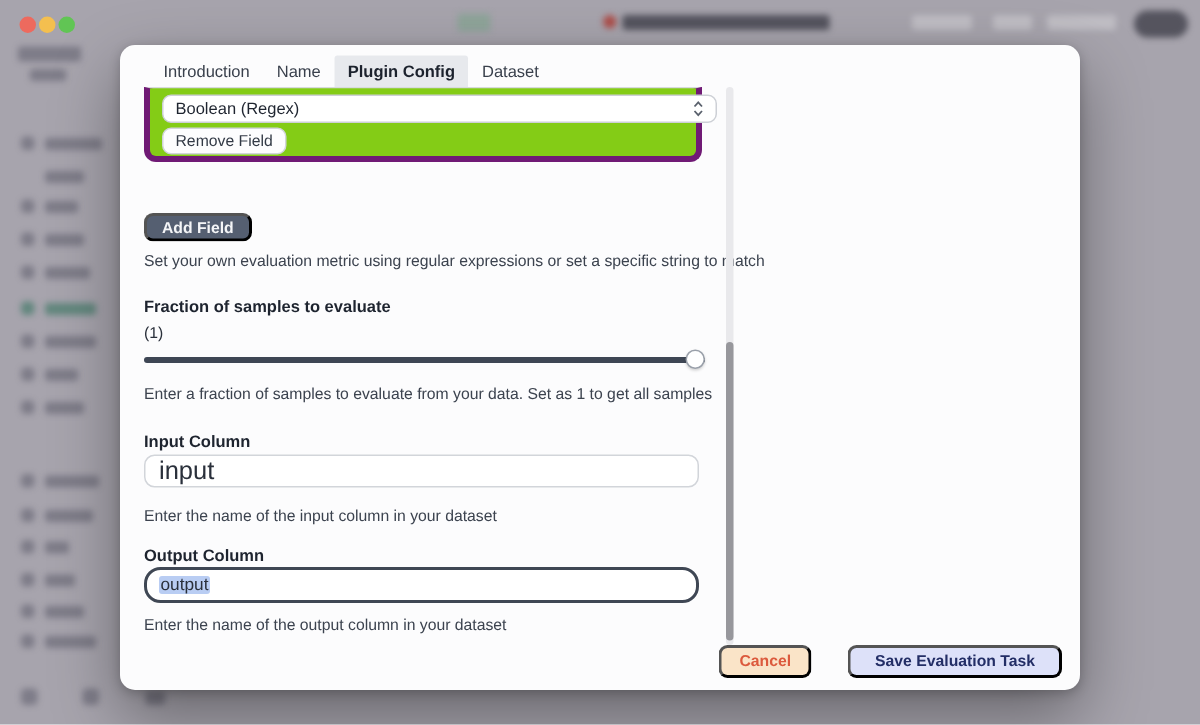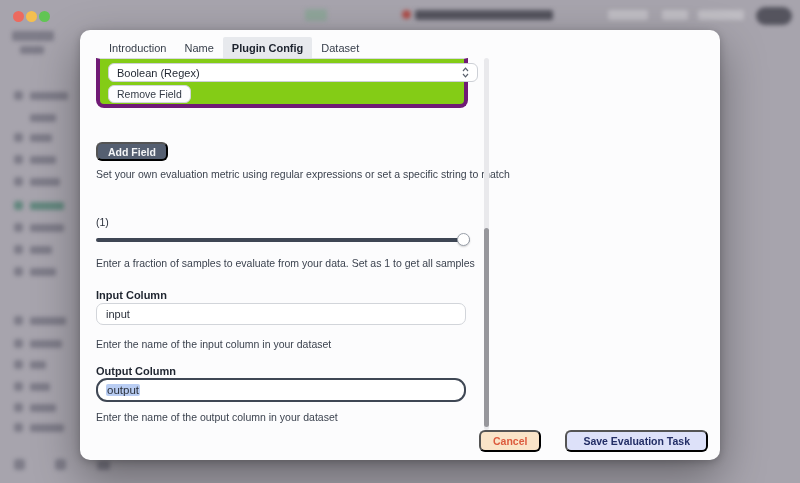--- a/index.html
+++ b/index.html
@@ -48,21 +48,21 @@
   .lbl  { position:absolute; left:0; font-size:11px; font-weight:bold; color:#1e242f; white-space:nowrap; }
 
   .slider { position:absolute; left:0; top:175px; width:374px; height:14px; }
   .slider .track { position:absolute; left:0; top:5px; width:100%; height:4px;
                    border-radius:2px; background:#3e4654; }
   .slider .knob { position:absolute; top:0; right:0; width:13px; height:13px; border-radius:50%;
                   background:#fff; border:1px solid #9aa0aa; box-shadow:0 1px 2px rgba(0,0,0,.18); }
 
   .text-input { position:absolute; left:0; width:370px; height:22px;
                 border:1px solid #d2d5da; border-radius:7px; background:#fff;
-                font-size:11px; color:#2a303b; padding:0 9px;
+                font-size:17px; color:#2a303b; padding:0 9px;
                 font-family:"Liberation Sans", sans-serif; }
   .fake-input { position:absolute; left:0; width:370px; height:24px;
                 border:2px solid #3f4754; border-radius:7px; background:#fff;
                 display:flex; align-items:center; padding:0 8px; font-size:11.5px; color:#2a303b; }
   .fake-input .sel { background:#b9cdf3; border-radius:2px; padding:0 1px; }
 
   .v-scroll-track { position:absolute; left:404px; top:28px; width:5px; height:372px;
                     background:#e9e9ec; border-radius:3px; }
   .v-scroll-thumb { position:absolute; left:0; top:170px; width:5px; height:199px;
                     background:#97979c; border-radius:3px; }
@@ -152,20 +152,21 @@
             </svg>
         </span>
       </div>
       <button class="btn-outline">Remove Field</button>
     </div>
 
     <button class="btn-dark">Add Field</button>
 
     <div class="help" style="top:110px;">Set your own evaluation metric using regular expressions or set a specific string to match</div>
 
+    <div class="lbl" style="top:141px;">Fraction of samples to evaluate</div>
     <div class="help" style="top:158px; color:#2a303b;">(1)</div>
 
     <div class="slider">
       <div class="track"></div>
       <div class="knob"></div>
     </div>
 
     <div class="help" style="top:199px;">Enter a fraction of samples to evaluate from your data. Set as 1 to get all samples</div>
 
     <div class="lbl" style="top:231px;">Input Column</div>

